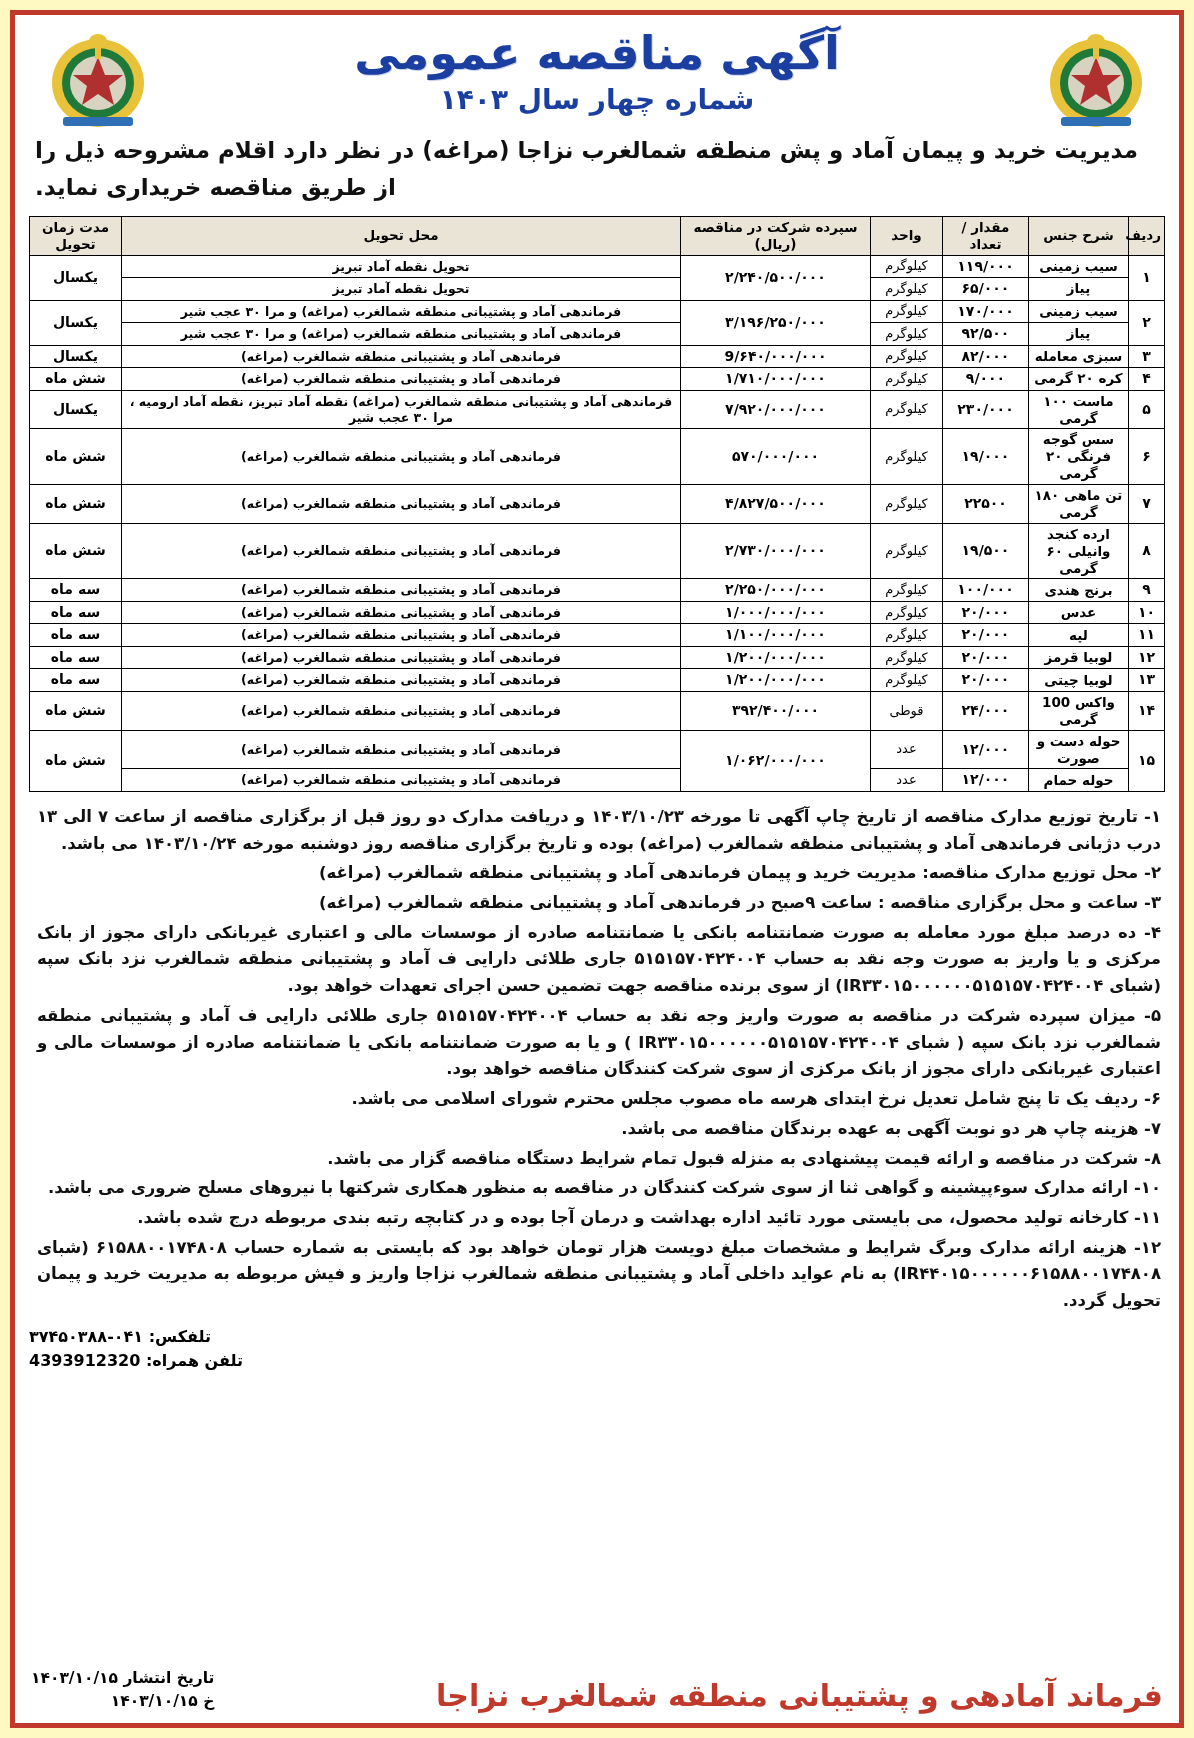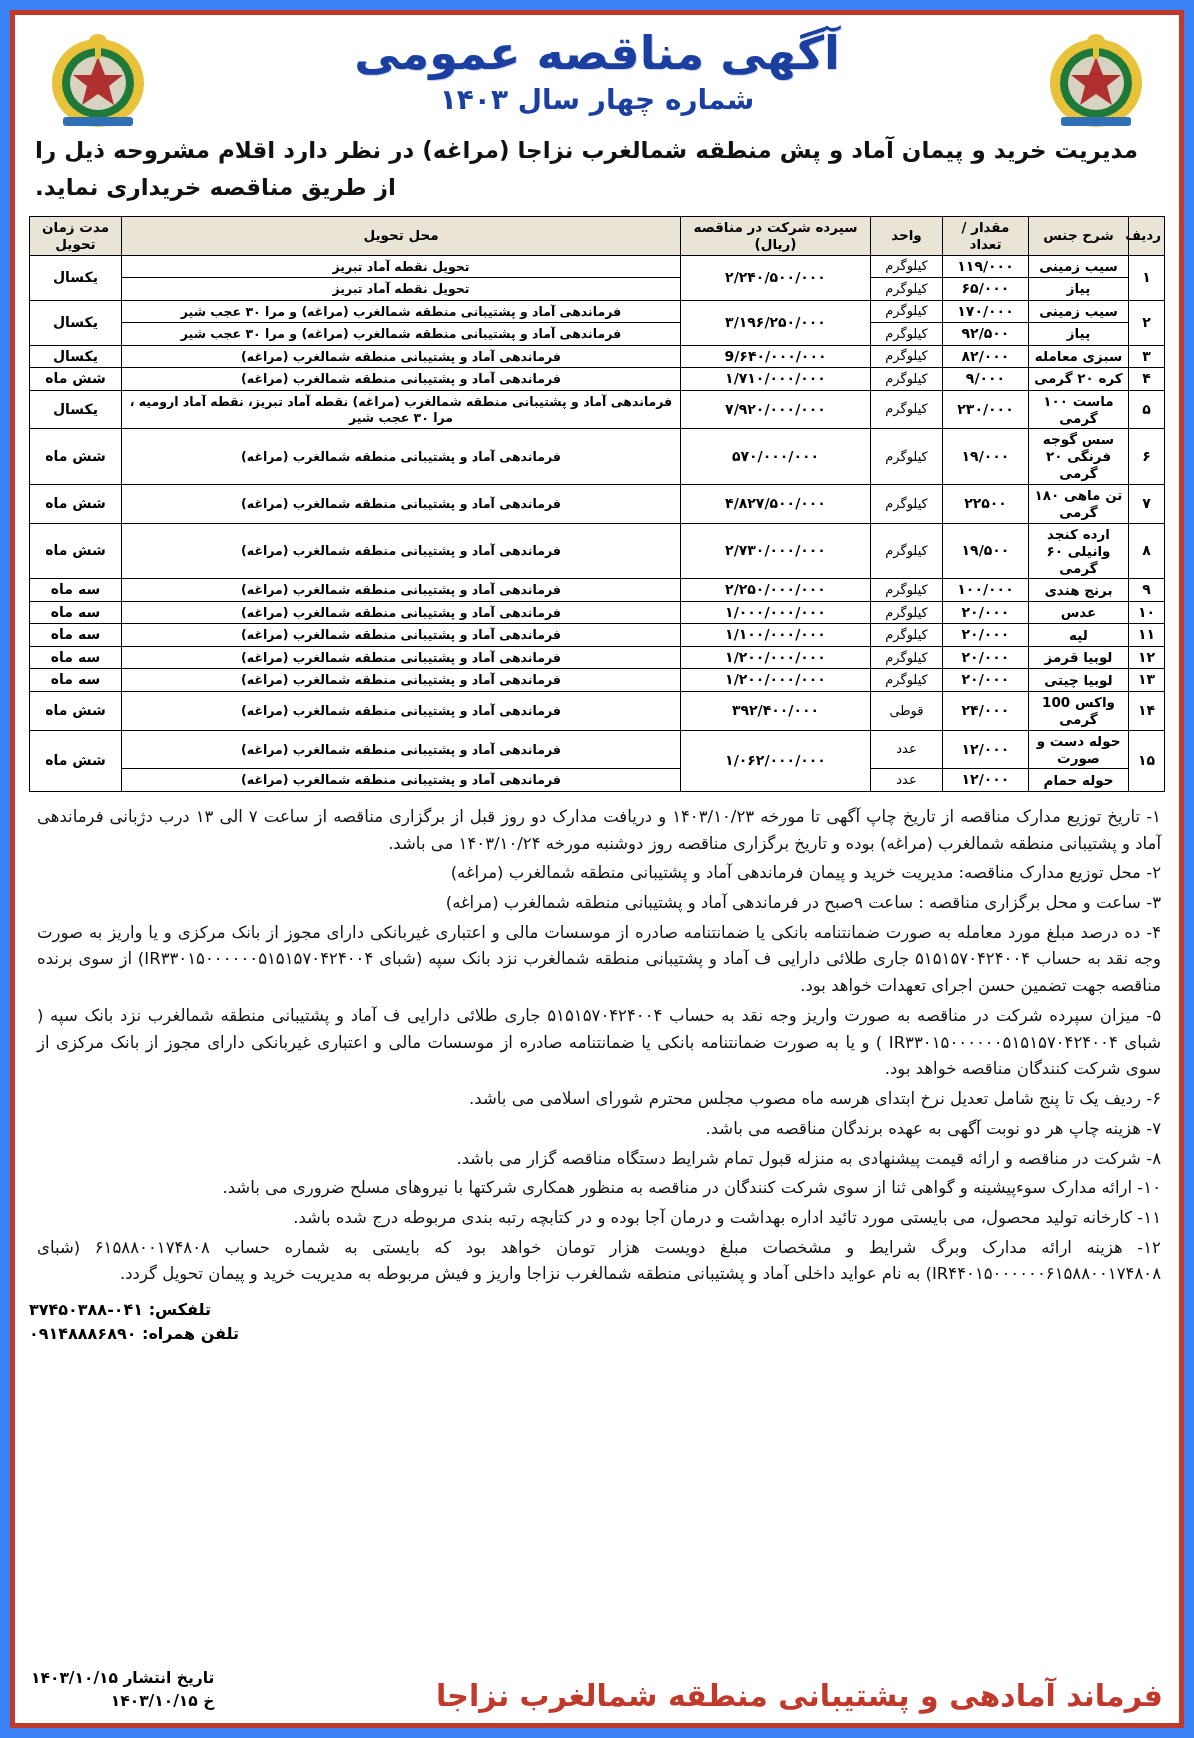--- a/index.html
+++ b/index.html
@@ -7,21 +7,21 @@
     width:1194px;height:1738px;
     background:#ffffff;
     font-family:"DejaVu Sans","Liberation Sans",sans-serif;
     direction:rtl;
   }
   .page{
     position:relative;
     width:1194px;height:1738px;
     box-sizing:border-box;
     padding:10px;
-    background:#3b82f6;
+    background:#fef9c3;
   }
   .frame{
     position:relative;
     width:100%;height:100%;
     box-sizing:border-box;
     border:5px solid #c0392b;
     background:#fff;
     padding:8px 14px 6px 14px;
   }
   
@@ -89,21 +89,21 @@
   .c-mahal{width:auto;}
   .c-modat{width:92px;}
   td.jens{font-weight:bold;font-size:13.5px;}
   td.num{font-weight:bold;font-size:14px;letter-spacing:.3px;}
   td.mahal{font-size:12.5px;font-weight:bold;}
   td.modat{font-weight:bold;font-size:14px;}
   
   .notes{
     margin:12px 4px 0 8px;
     font-size:16.5px;
-    font-weight:normal;
+    font-weight:bold;
     color:#111;
     line-height:1.62;
     text-align:justify;
   }
   .notes p{margin:0 0 3px 0;}
   
   .contact{
     margin-top:10px;
     text-align:left;
     font-size:16px;
@@ -359,21 +359,21 @@
         <p>۶- ردیف یک تا پنج شامل تعدیل نرخ ابتدای هرسه ماه مصوب مجلس محترم شورای اسلامی می باشد.</p>
         <p>۷- هزینه چاپ هر دو نوبت آگهی به عهده برندگان مناقصه می باشد.</p>
         <p>۸- شرکت در مناقصه و ارائه قیمت پیشنهادی به منزله قبول تمام شرایط دستگاه مناقصه گزار می باشد.</p>
         <p>۱۰- ارائه مدارک سوءپیشینه و گواهی ثنا از سوی شرکت کنندگان در مناقصه به منظور همکاری شرکتها با نیروهای مسلح ضروری می باشد.</p>
         <p>۱۱- کارخانه تولید محصول، می بایستی مورد تائید اداره بهداشت و درمان آجا بوده و در کتابچه رتبه بندی مربوطه درج شده باشد.</p>
         <p>۱۲- هزینه ارائه مدارک وبرگ شرایط و مشخصات مبلغ دویست هزار تومان خواهد بود که بایستی به شماره حساب ۶۱۵۸۸۰۰۱۷۴۸۰۸ (شبای IR۴۴۰۱۵۰۰۰۰۰۰۶۱۵۸۸۰۰۱۷۴۸۰۸) به نام عواید داخلی آماد و پشتیبانی منطقه شمالغرب نزاجا واریز و فیش مربوطه به مدیریت خرید و پیمان تحویل گردد.</p>
       </div>
 
     <div class="contact">
       <div>تلفکس: ۰۴۱-۳۷۴۵۰۳۸۸</div>
-      <div>تلفن همراه: ۰۹۱۴۸۸۸۶۸۹۰</div>
+      <div>تلفن همراه: 4393912320</div>
     </div>
 
     <div class="footer">
       <div class="footer-title">فرماند آمادهی و پشتیبانی منطقه شمالغرب نزاجا</div>
       <div class="footer-dates">
         <div>تاریخ انتشار ۱۴۰۳/۱۰/۱۵</div>
         <div>خ ۱۴۰۳/۱۰/۱۵</div>
       </div>
     </div>
 

